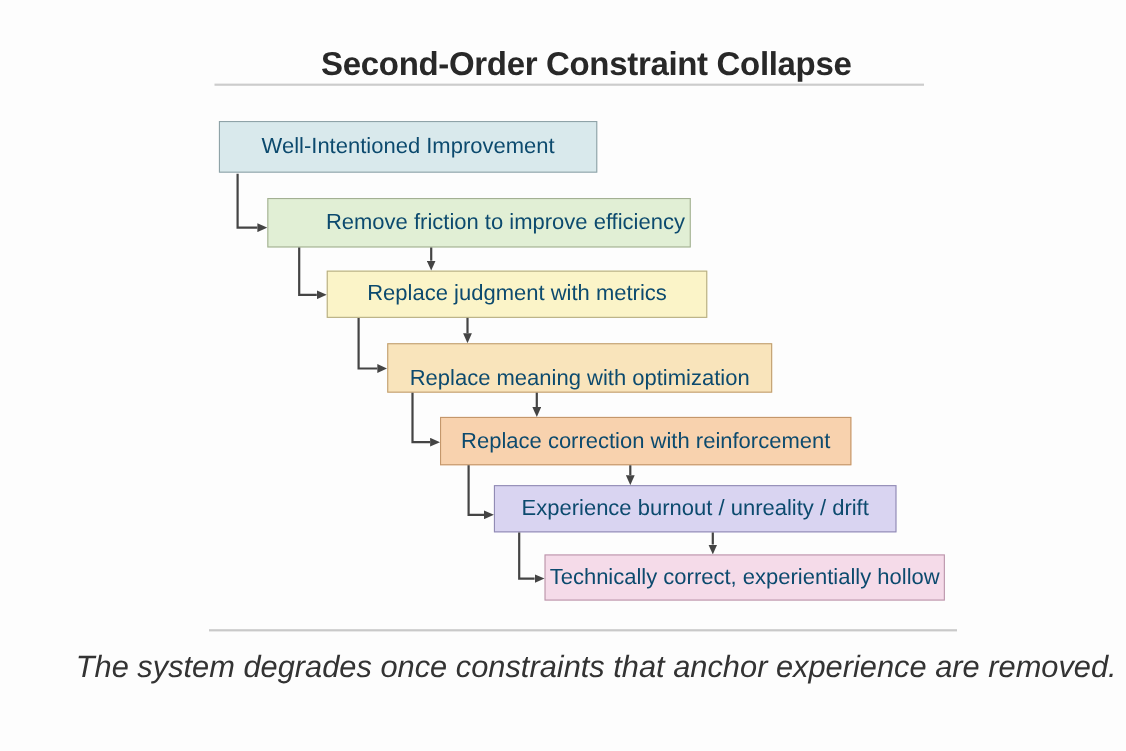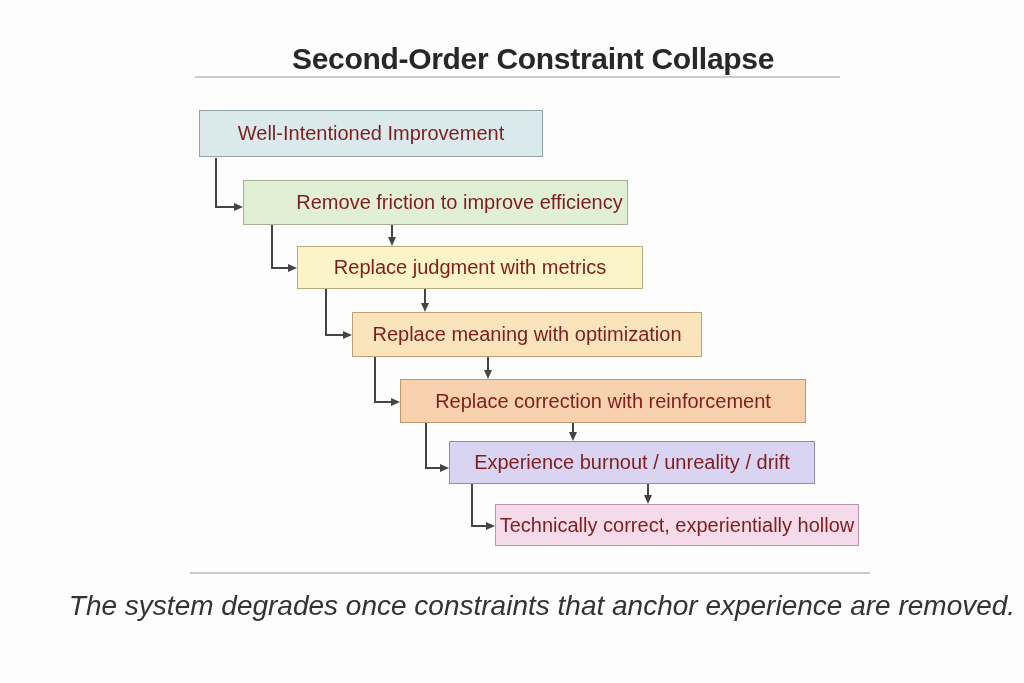--- a/index.html
+++ b/index.html
@@ -31,28 +31,28 @@
   .divider.top    { left: 195px; top: 76px;  width: 645px; }
   .divider.bottom { left: 190px; top: 572px; width: 680px; background: #c9c9c9; }
   .step {
     position: absolute;
     box-sizing: border-box;
     border: 1.5px solid #999;
     display: flex;
     align-items: center;
     justify-content: center;
     font-size: 20px;
-    color: #7f1d1d;
+    color: #0c4a6e;
     white-space: nowrap;
   }
   .step-1 { left: 199px; top: 110px; width: 344px; height: 47px; }
   .step-2 { left: 243px; top: 180px; width: 385px; height: 45px; }
   .step-3 { left: 297px; top: 246px; width: 346px; height: 43px; }
   .step-4 { left: 352px; top: 312px; width: 350px; height: 45px; }
-  .step-5 { left: 400px; top: 379px; width: 406px; height: 44px; }
+  .step-5 { left: 400px; top: 379px; width: 374px; height: 44px; }
   .step-6 { left: 449px; top: 441px; width: 366px; height: 43px; }
   .step-7 { left: 495px; top: 504px; width: 364px; height: 42px; }
   .arrows {
     position: absolute;
     left: 0; top: 0;
     width: 1024px; height: 683px;
     pointer-events: none;
   }
   .arrows path.connector {
     fill: none;
@@ -83,21 +83,21 @@
   </div>
 
   <div class="step step-2" style="background: rgb(225, 239, 213); border-color: rgb(163, 176, 147); padding-left: 48px;">
     <span>Remove friction to improve efficiency</span>
   </div>
 
   <div class="step step-3" style="background: rgb(251, 244, 200); border-color: rgb(182, 173, 130);">
     <span>Replace judgment with metrics</span>
   </div>
 
-  <div class="step step-4" style="background: rgb(249, 228, 187); border-color: rgb(192, 159, 114);">
+  <div class="step step-4" style="background: rgb(249, 228, 187); border-color: rgb(192, 159, 114); align-items: flex-end;">
     <span>Replace meaning with optimization</span>
   </div>
 
   <div class="step step-5" style="background: rgb(248, 210, 174); border-color: rgb(196, 151, 107);">
     <span>Replace correction with reinforcement</span>
   </div>
 
   <div class="step step-7" style="background: rgb(245, 219, 233); border-color: rgb(187, 150, 171);">
     <span>Technically correct, experientially hollow</span>
   </div>

